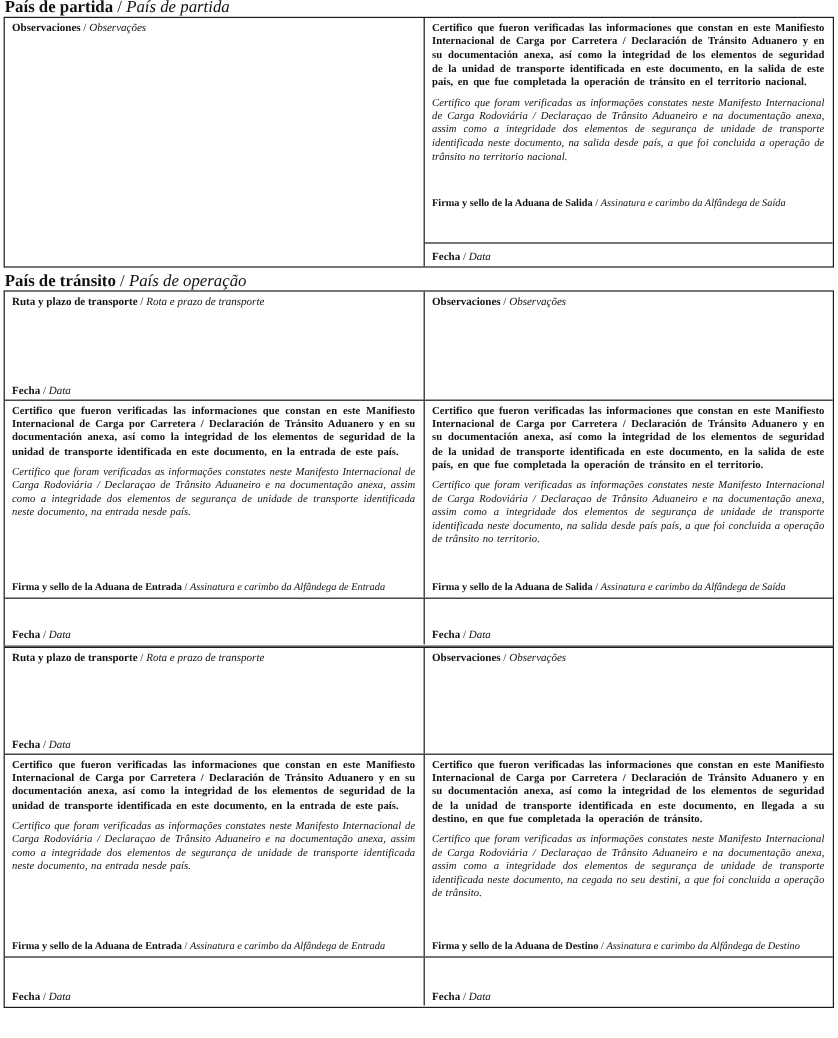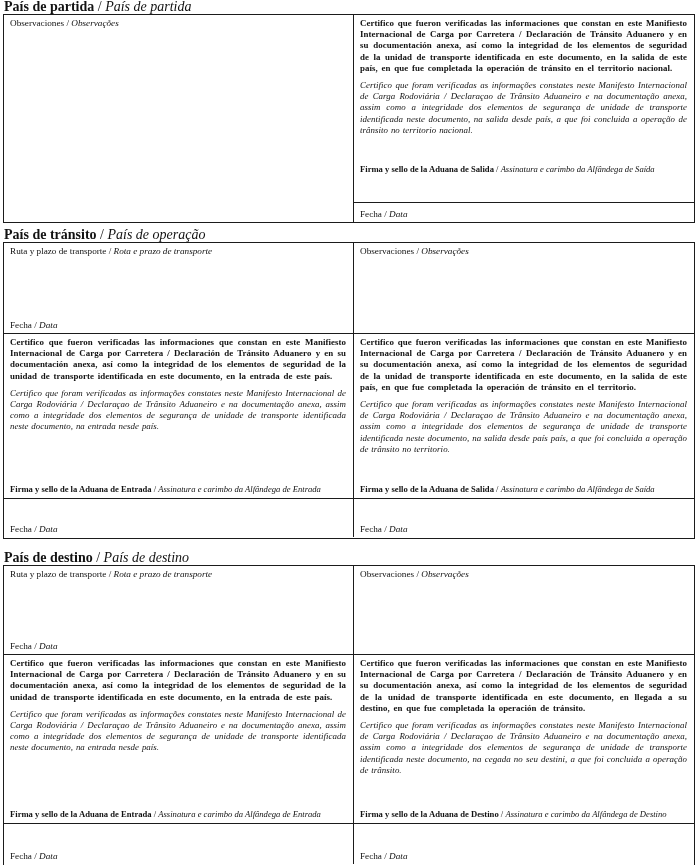--- a/index.html
+++ b/index.html
@@ -32,21 +32,21 @@
   .row { display: flex; flex-direction: row; width: 100%; }
   .row + .row { border-top: 1.5px solid #1b1b1b; }
 
   .cell { overflow: hidden; display: flex; flex-direction: column; }
   .cell-left  { width: 350px; border-right: 1.5px solid #1b1b1b; }
   .cell-right { flex: 1; }
 
   .label {
     font-size: 9.2px; line-height: 11px; padding: 3px 6px 0 6px;
   }
-  .label b { font-weight: normal; }
+  .label b { font-weight: bold; }
   .label i { font-style: italic; }
 
   .cert {
     text-align: justify;
     font-size: 8.9px; line-height: 11.2px;
     padding: 0 7px 0 6px;
     letter-spacing: 0.05px;
   }
   .cert-es { font-weight: bold; margin-top: 3px; word-spacing: 1.5px; }
   .cert-pt { font-style: italic; margin-top: 6px; word-spacing: 0.6px; }
@@ -155,23 +155,20 @@
         </div>
       </div>
       <div class="cell cell-right">
         <div class="label">
           <b>Fecha</b><span class="sep"> / </span><i>Data</i>
         </div>
       </div>
     </div>
   </div>
 
-  <div class="section-header" style="margin-top:13px;">
-    <b>País de destino</b><span class="sep"> / </span><i>País de destino</i>
-  </div>
 
   <div class="box box3">
     <div class="row" style="height:88px;">
       <div class="cell cell-left">
         <div class="label">
           <b>Ruta y plazo de transporte</b><span class="sep"> / </span><i>Rota e prazo de transporte</i>
         </div>
         <div class="label fecha-bottom">
           <b>Fecha</b><span class="sep"> / </span><i>Data</i>
         </div>

